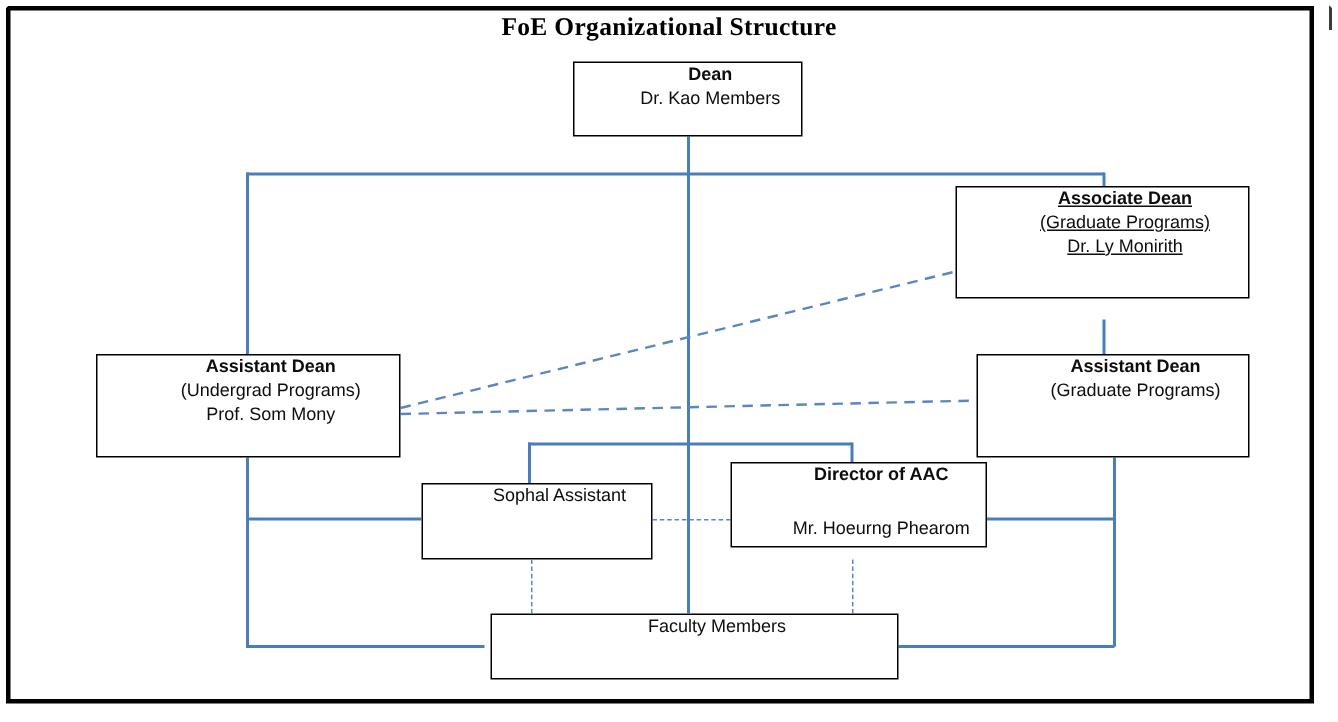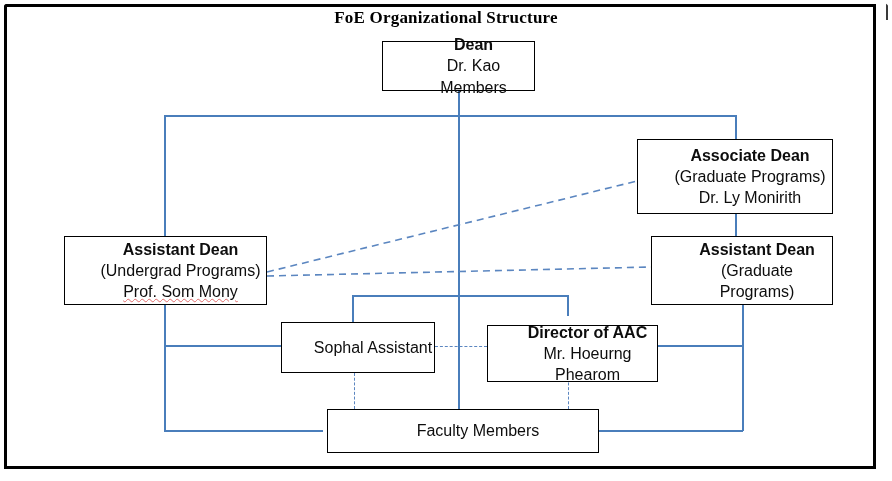--- a/index.html
+++ b/index.html
@@ -50,32 +50,31 @@
   }
   .node {
     position: absolute;
     box-sizing: border-box;
     border: 1.5px solid #000000;
     background: #ffffff;
     color: #0d0d0d;
     display: flex;
     flex-direction: column;
     align-items: center;
-    justify-content: center;
+    justify-content: flex-start;
     text-align: center;
-    font-size: 16px;
+    font-size: 12px;
     line-height: 1.33;
     z-index: 5;
     padding-left: 30px;
   }
   .node .l1 { font-weight: bold; }
   .node .l2, .node .l3 { font-weight: normal; }
   .node.plain { font-weight: normal; }
   .spell {
-    text-decoration: underline;
     text-decoration-style: wavy;
     text-decoration-color: #e06c6c;
     text-decoration-thickness: 1px;
   }
   
   .conn {
     position: absolute;
     background: #4a7ebb;
     z-index: 1;
   }
@@ -142,42 +141,42 @@
   <svg id="diagonals" viewBox="0 0 892 481" xmlns="http://www.w3.org/2000/svg">
     <line x1="267" y1="272" x2="637" y2="181" stroke="#5b86c0" stroke-width="1.6" stroke-dasharray="7,5"></line>
     <line x1="267" y1="276" x2="651" y2="267" stroke="#5b86c0" stroke-width="1.6" stroke-dasharray="7,5"></line>
   </svg>
 
   <div class="node" style="left:382px; top:41px; width:153px; height:50px;">
     <span class="l1">Dean</span>
     <span class="l2">Dr. Kao Members</span>
   </div>
 
-  <div class="node" style="left:637px; top:139px; width:196px; height:75px;">
+  <div class="node" style="left:637px; top:124px; width:196px; height:75px;text-decoration:underline;">
     <span class="l1">Associate Dean</span>
     <span class="l2">(Graduate Programs)</span>
     <span class="l3">Dr. Ly Monirith</span>
   </div>
 
   <div class="node" style="left:64px; top:236px; width:203px; height:69px;">
     <span class="l1">Assistant Dean</span>
     <span class="l2">(Undergrad Programs)</span>
     <span class="l3 spell">Prof. Som Mony</span>
   </div>
 
   <div class="node" style="left:651px; top:236px; width:182px; height:69px;">
     <span class="l1">Assistant Dean</span>
     <span class="l2">(Graduate Programs)</span>
   </div>
 
   <div class="node plain" style="left:281px; top:322px; width:154px; height:51px;">
     <span class="l2">Sophal Assistant</span>
   </div>
 
-  <div class="node" style="left:487px; top:325px; width:171px; height:57px;">
+  <div class="node" style="left:487px; top:308px; width:171px; height:57px;gap:20px;">
     <span class="l1">Director of AAC</span>
     <span class="l2">Mr. Hoeurng Phearom</span>
   </div>
 
   <div class="node plain" style="left:327px; top:409px; width:272px; height:44px;">
     <span class="l2">Faculty Members</span>
   </div>
 
 </div>
 

